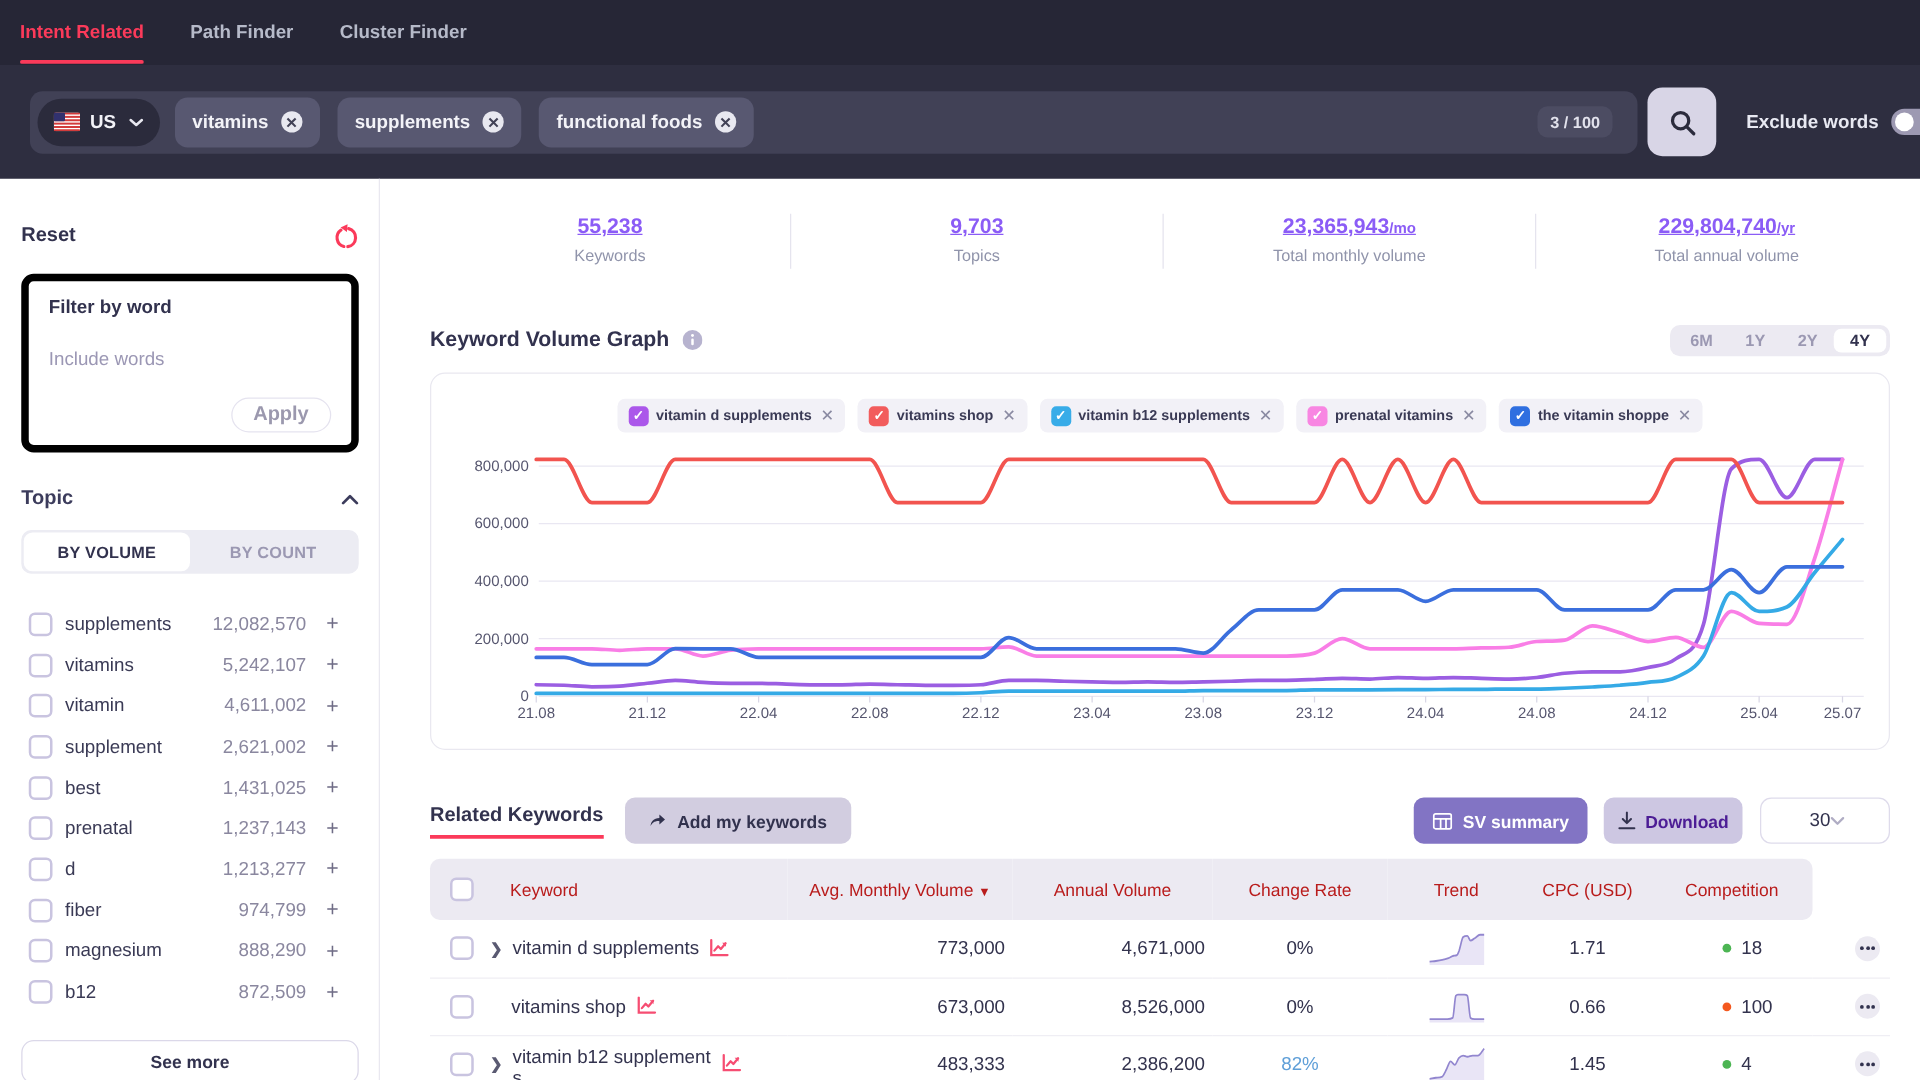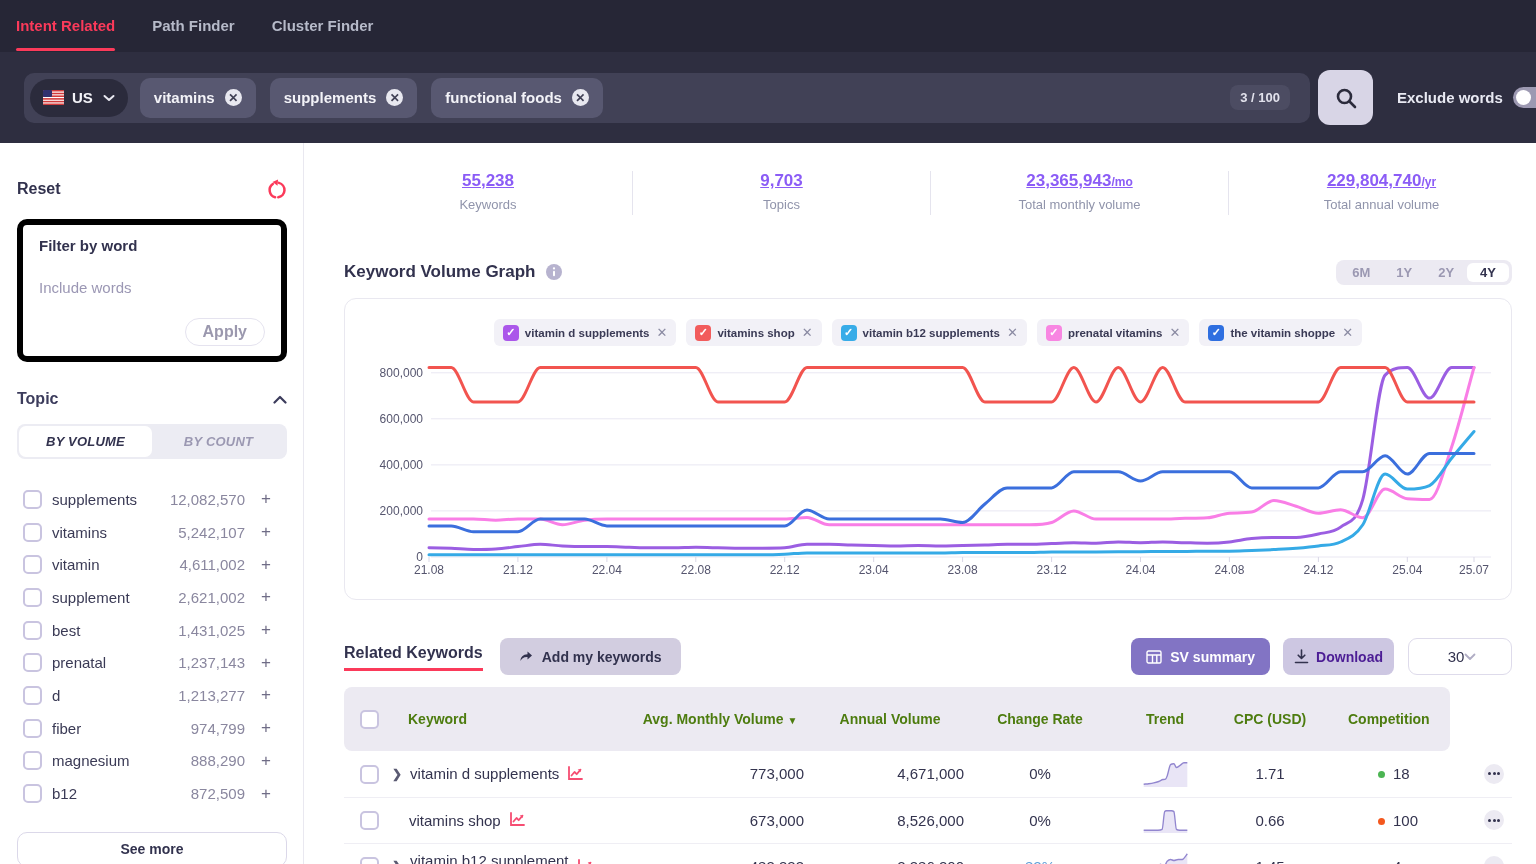--- a/index.html
+++ b/index.html
@@ -31,21 +31,21 @@
 .resetrow { display:flex; align-items:center; justify-content:space-between; margin-bottom:20px;text-align:right; }
 .resetrow .t { font-size:16px; font-weight:bold; color:#32324e; }
 .filtercard { border:6px solid #000000; border-radius:10px; padding:12px 16px 10px; margin-bottom:28px; }
 .filtercard .h { font-size:15px; font-weight:bold; color:#32324e; margin-bottom:25px; }
 .filtercard .ph { font-size:15px; color:#9b97b4; margin-bottom:22px; }
 .applyrow { display:flex; justify-content:flex-end; }
 .applybtn { border:1px solid #e5e3ef; border-radius:14px; padding:4px 17px; font-size:16px; font-weight:bold; color:#9b98ae; }
 .topicrow { display:flex; align-items:center; justify-content:space-between; margin-bottom:16px; }
 .topicrow .t { font-size:16px; font-weight:bold; color:#3c3c5c; }
 .tabs { background:#ececf3; border-radius:8px; display:flex; padding:2px; margin-bottom:24px; }
-.tabs .tab { flex:1; text-align:center; font-size:13px; font-weight:bold; color:#9b98b2; padding:8px 0; border-radius:7px; letter-spacing:.2px;font-style:italic; }
+.tabs .tab { flex:1; text-align:center; font-size:13px; font-weight:bold; color:#9b98b2; padding:8px 0; border-radius:7px; letter-spacing:.2px; }
 .tabs .tab.active { background:#fff; color:#32324e; }
 .trow { display:flex; align-items:center; height:32.7px; padding:0 16px 0 6px; }
 .cb { width:19px; height:19px; border:2px solid #c9c4e0; border-radius:5px; flex:none; background:#fff; }
 .trow .name { margin-left:10px; font-size:15px; color:#3a3a55; }
 .trow .num { margin-left:auto; font-size:15px; color:#8a879f; }
 .trow .plus { width:26px; text-align:right; font-size:17px; color:#6f6c86; }
 .seemore { margin-top:22px; border:1px solid #dbd8e9; border-radius:10px; height:35px; display:flex; align-items:center; justify-content:center; font-size:14px; font-weight:bold; color:#32324e; }
 
 .stats { display:flex; margin:28px -24px 0 0; }
 .stat { text-align:center; padding:0 10px; }
@@ -67,21 +67,21 @@
 .chip .xx { color:#8a8aa2; margin-left:7px; font-weight:normal; font-size:13px; }
 
 .relrow { display:flex; align-items:flex-end; margin-top:38px; margin-bottom:12px; }
 .reltitle { font-size:16px; font-weight:bold; color:#32324e; padding-bottom:6px; border-bottom:3px solid #fb3a5a; margin-bottom:4px; }
 .addbtn { margin-left:17px; background:#d2cde0; border-radius:8px; height:37px; display:flex; align-items:center; padding:0 19px; font-size:14px; font-weight:bold; color:#32324e; }
 .svbtn { margin-left:auto; background:#8274c4; border-radius:8px; height:37px; display:flex; align-items:center; padding:0 15px; font-size:14px; font-weight:bold; color:#fff; }
 .dlbtn { margin-left:13px; background:#cdc7e2; border-radius:8px; height:37px; display:flex; align-items:center; padding:0 11px; font-size:14px; font-weight:bold; color:#4c1d95; }
 .selbox { margin-left:14px; background:#fff; border:1px solid #dedbeb; border-radius:9px; height:37px; width:104px; display:flex; align-items:center; padding:0 12px 0 16px; font-size:15px; color:#32324e; justify-content:center; }
 
 table.kw { width:100%; border-collapse:collapse; }
-table.kw th { background:#eceaf2; font-size:14px; font-weight:bold; color:#4d7c0f; height:64px; text-align:left; }
+table.kw th { background:#eceaf2; font-size:14px; font-weight:normal; color:#b91c1c; height:49px; text-align:left; }
 table.kw th:first-child { border-radius:8px 0 0 8px; }
 table.kw th:last-child { border-radius:0 8px 8px 0; }
 table.kw td { height:46px; font-size:15px; color:#33334e; border-bottom:1px solid #efeef4; }
 .kcell { display:flex; align-items:center; }
 .kcell .chev { color:#5a5a72; font-size:12px; margin-right:8px; font-weight:bold; }
 .kcell .kname { margin-right:8px; }
 .dot { display:inline-block; width:7px; height:7px; border-radius:50%; margin-right:8px; vertical-align:1px; }
 .more { width:20px; height:20px; border-radius:50%; background:#eceaf2; display:flex; align-items:center; justify-content:center; gap:1.6px; margin-left:auto; }
 table.kw { margin-top:0; }
 .more i { width:3px; height:3px; border-radius:50%; background:#32324e; }

